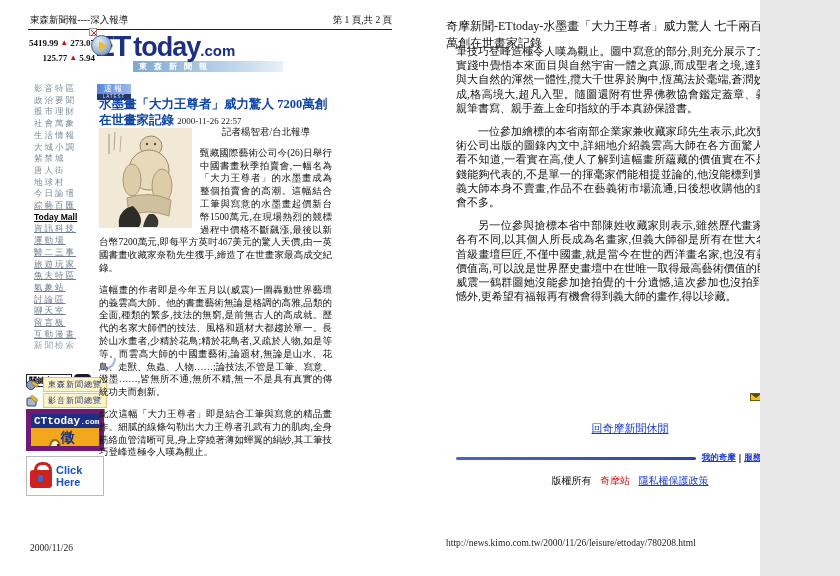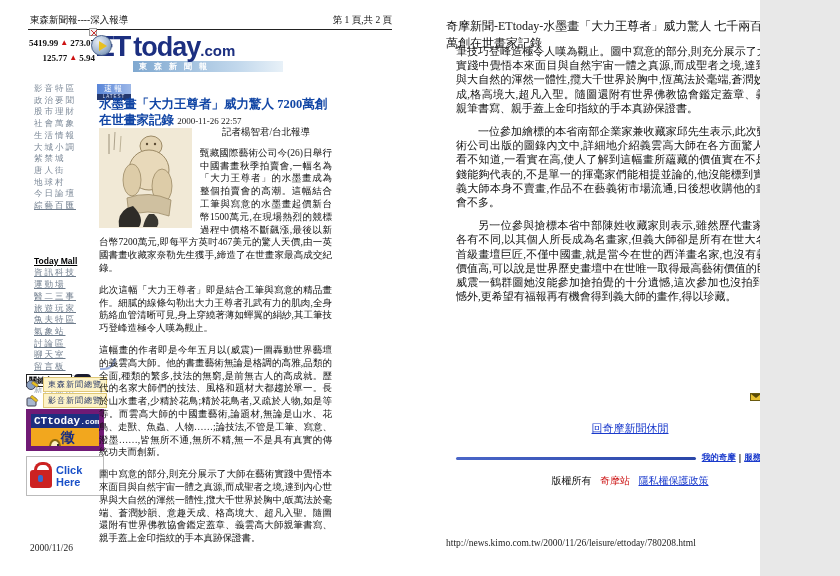--- a/index.html
+++ b/index.html
@@ -36,21 +36,21 @@
   .logo-today { font-size:27px; font-weight:800; color:#1c2f80; letter-spacing:-1px; line-height:25px; margin-left:4px; }
   .logo-com { font-size:15px; font-weight:800; color:#1c2f80; line-height:18px; }
   .logo-band { margin-top:1px; margin-left:38px; width:150px; height:11px; background:linear-gradient(90deg,#7fa8d0,#c2d8ec 70%,#e8f1f8);
                display:flex; align-items:center; }
   .logo-band span { font-size:8px; color:#fff; font-weight:bold; letter-spacing:7px; padding-left:6px; white-space:nowrap; }
 
   
   .sidebar { position:absolute; left:34px; top:83px; width:74px; }
   .side-item { font-size:8.5px; line-height:11.7px; color:#7d8a99; letter-spacing:2px; white-space:nowrap; cursor:pointer; }
   .side-item.link { text-decoration:underline; color:#6e7c8c; }
-  .side-item.bold { color:#000; font-weight:bold; font-family:"Liberation Sans",sans-serif; letter-spacing:0; text-decoration:underline;margin-top:44px; }
+  .side-item.bold { color:#000; font-weight:bold; font-family:"Liberation Sans",sans-serif; letter-spacing:0; text-decoration:underline; }
   .side-item.label { color:#9aa5b0; }
   .searchrow { position:absolute; left:26px; top:354px; display:flex; align-items:center; gap:2px;margin-top:20px; }
   .search-input { width:46px; height:13px; border:1.5px solid #222; font-size:8px; font-weight:bold; padding:0 2px; color:#111; font-family:inherit; }
   .go-btn { width:17px; height:13px; background:#1a1a2e; color:#e8c020; font-size:7px; font-weight:bold; border:none; border-radius:4px;
             display:flex; align-items:center; justify-content:center; cursor:pointer; font-family:"Liberation Sans",sans-serif; }
   .swoosh { position:absolute; left:100px; top:358px; width:16px; height:12px; border-right:2px solid #7a95d8; border-bottom:2px solid #7a95d8; border-bottom-right-radius:14px; opacity:.7; }
 
   .ovw-btn { position:absolute; left:26px; display:flex; align-items:center; gap:3px; cursor:pointer; }
   .ovw-icon { width:14px; height:12px; }
   .ovw-label { background:#fdf3c8; border:1px solid #e0c878; font-size:8px; color:#223366; padding:1px 4px; letter-spacing:1px; white-space:nowrap; }
@@ -232,23 +232,22 @@
         <ellipse cx="33" cy="52" rx="9" ry="16" fill="#ddcca8" stroke="#9c8a66" stroke-width="0.8"></ellipse>
         <ellipse cx="63" cy="58" rx="10" ry="17" fill="#ddcca8" stroke="#9c8a66" stroke-width="0.8"></ellipse>
         <path d="M28 70 Q50 62 72 72 L70 88 Q48 80 30 88 Z" fill="#cfc0a0" stroke="#9c8a66" stroke-width="0.8"></path>
         <path d="M34 78 Q46 90 40 99 L20 99 Q18 86 28 80 Z" fill="#2e2c28"></path>
         <path d="M55 86 Q62 92 58 99 L44 99 Q46 90 50 86 Z" fill="#3a3832"></path>
         <circle cx="48" cy="16" r="1.2" fill="#5a4a34"></circle>
         <circle cx="56" cy="16" r="1.2" fill="#5a4a34"></circle>
       </svg>
       <div class="a-byline">記者楊智君/台北報導</div>
       <p>甄藏國際藝術公司今(26)日舉行中國書畫秋季拍賣會,一幅名為「大力王尊者」的水墨畫成為整個拍賣會的高潮。這幅結合工筆與寫意的水墨畫起價新台幣1500萬元,在現場熱烈的競標過程中價格不斷飆漲,最後以新台幣7200萬元,即每平方英吋467美元的驚人天價,由一英國書畫收藏家奈勒先生獲手,締造了在世畫家最高成交紀錄。</p>
+      <p>這幅畫的作者即是今年五月以(威震)一圖轟動世界藝壇的義雲高大師。他的書畫藝術無論是格調的高雅,品類的全面,種類的繁多,技法的無窮,是前無古人的高成就。歷代的名家大師們的技法、風格和題材大都趨於單一。長於山水畫者,少精於花鳥;精於花鳥者,又疏於人物,如是等等。而雲高大師的中國畫藝術,論題材,無論是山水、花鳥、走獸、魚蟲、人物……;論技法,不管是工筆、寫意、潑墨……,皆無所不通,無所不精,無一不是具有真實的傳統功夫而創新。</p>
       <p>此次這幅「大力王尊者」即是結合工筆與寫意的精品畫作。細膩的線條勾勒出大力王尊者孔武有力的肌肉,全身筋絡血管清晰可見,身上穿繞著薄如蟬翼的絹紗,其工筆技巧登峰造極令人嘆為觀止。</p>
-      <p>這幅畫的作者即是今年五月以(威震)一圖轟動世界藝壇的義雲高大師。他的書畫藝術無論是格調的高雅,品類的全面,種類的繁多,技法的無窮,是前無古人的高成就。歷代的名家大師們的技法、風格和題材大都趨於單一。長於山水畫者,少精於花鳥;精於花鳥者,又疏於人物,如是等等。而雲高大師的中國畫藝術,論題材,無論是山水、花鳥、走獸、魚蟲、人物……;論技法,不管是工筆、寫意、潑墨……,皆無所不通,無所不精,無一不是具有真實的傳統功夫而創新。</p>
-      <p>圖中寫意的部分,則充分展示了大師在藝術實踐中覺悟本來面目與自然宇宙一體之真源,而成聖者之境,達到內心世界與大自然的渾然一體性,攬大千世界於胸中,皈萬法於毫端、蒼潤妙韻、意趣天成、格高境大、超凡入聖。隨圖還附有世界佛教協會鑑定蓋章、義雲高大師親筆書寫、親手蓋上金印指紋的手本真跡保證書。</p>
     </div>
 
     <div class="pfoot">
       <span>2000/11/26</span>
     </div>
   </div>
 
   <div class="page" id="page2">
 
     <div class="phead">

